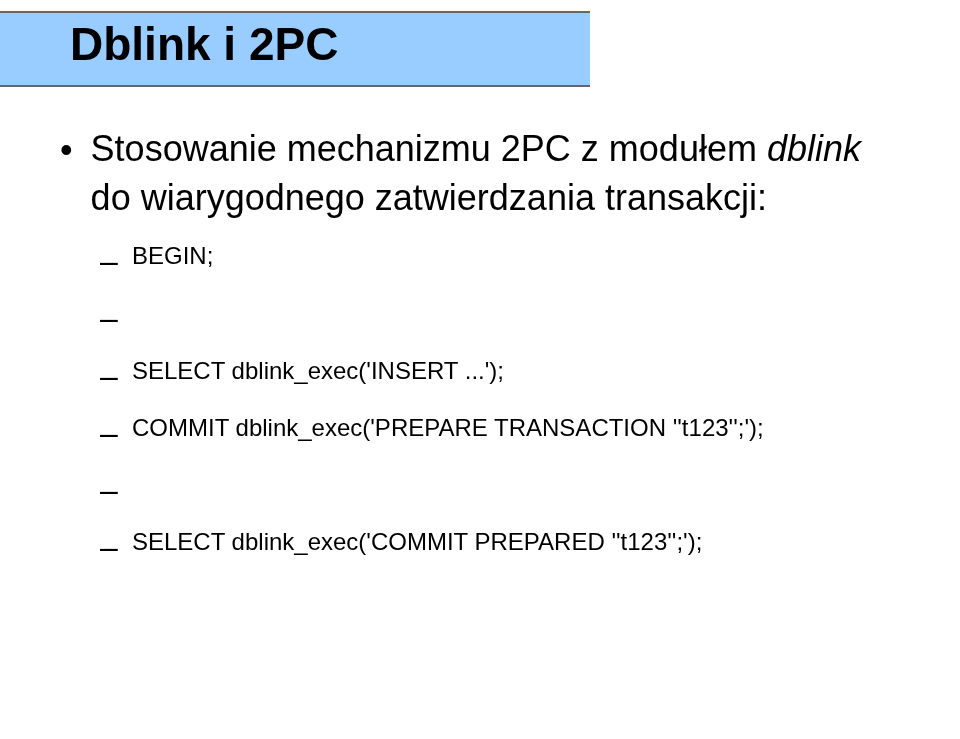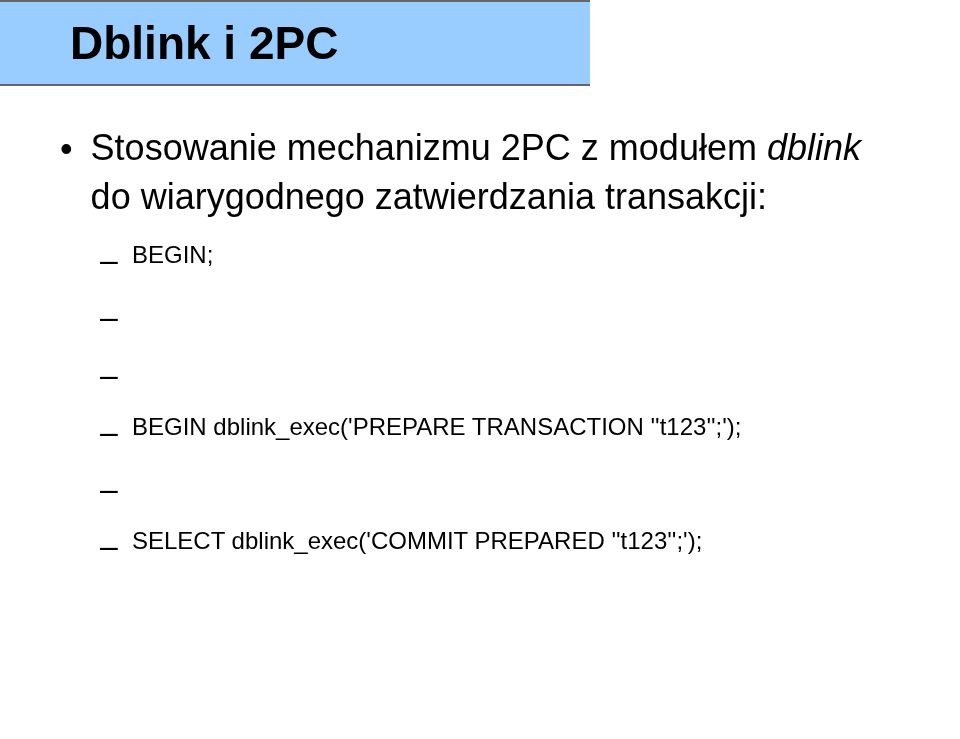--- a/index.html
+++ b/index.html
@@ -12,22 +12,22 @@
       height: 739px;
       background: #ffffff;
       font-family: Verdana, Geneva, sans-serif;
       color: #000000;
       overflow: hidden;
     }
     .title-bar {
       background: #99ccff;
       border-top: 2px solid #666666;
       border-bottom: 2px solid #666666;
-      padding: 14px 0 14px 70px;
-      margin-top: 0;
+      padding: 4px 0 14px 70px;
+      margin-top: 11px;
       width: 590px;
     }
     .title-text {
       font-size: 46px;
       font-weight: bold;
       color: #000000;
     }
     .content {
       padding: 38px 60px 0 60px;
     }
@@ -88,24 +88,25 @@
   <div class="sublist">
     <div class="sub-item">
       <div class="sub-dash">–</div>
       <div class="sub-text">BEGIN;</div>
     </div>
     <div class="sub-item">
       <div class="sub-dash">–</div>
     </div>
     <div class="sub-item">
       <div class="sub-dash">–</div>
+      <div class="sub-text">SELECT dblink_exec('INSERT ...');</div>
     </div>
     <div class="sub-item">
       <div class="sub-dash">–</div>
-      <div class="sub-text">BEGIN dblink_exec('PREPARE TRANSACTION ''t123'';');</div>
+      <div class="sub-text">COMMIT dblink_exec('PREPARE TRANSACTION ''t123'';');</div>
     </div>
     <div class="sub-item">
       <div class="sub-dash">–</div>
     </div>
     <div class="sub-item">
       <div class="sub-dash">–</div>
       <div class="sub-text">SELECT dblink_exec('COMMIT PREPARED ''t123'';');</div>
     </div>
   </div>
 </div>

